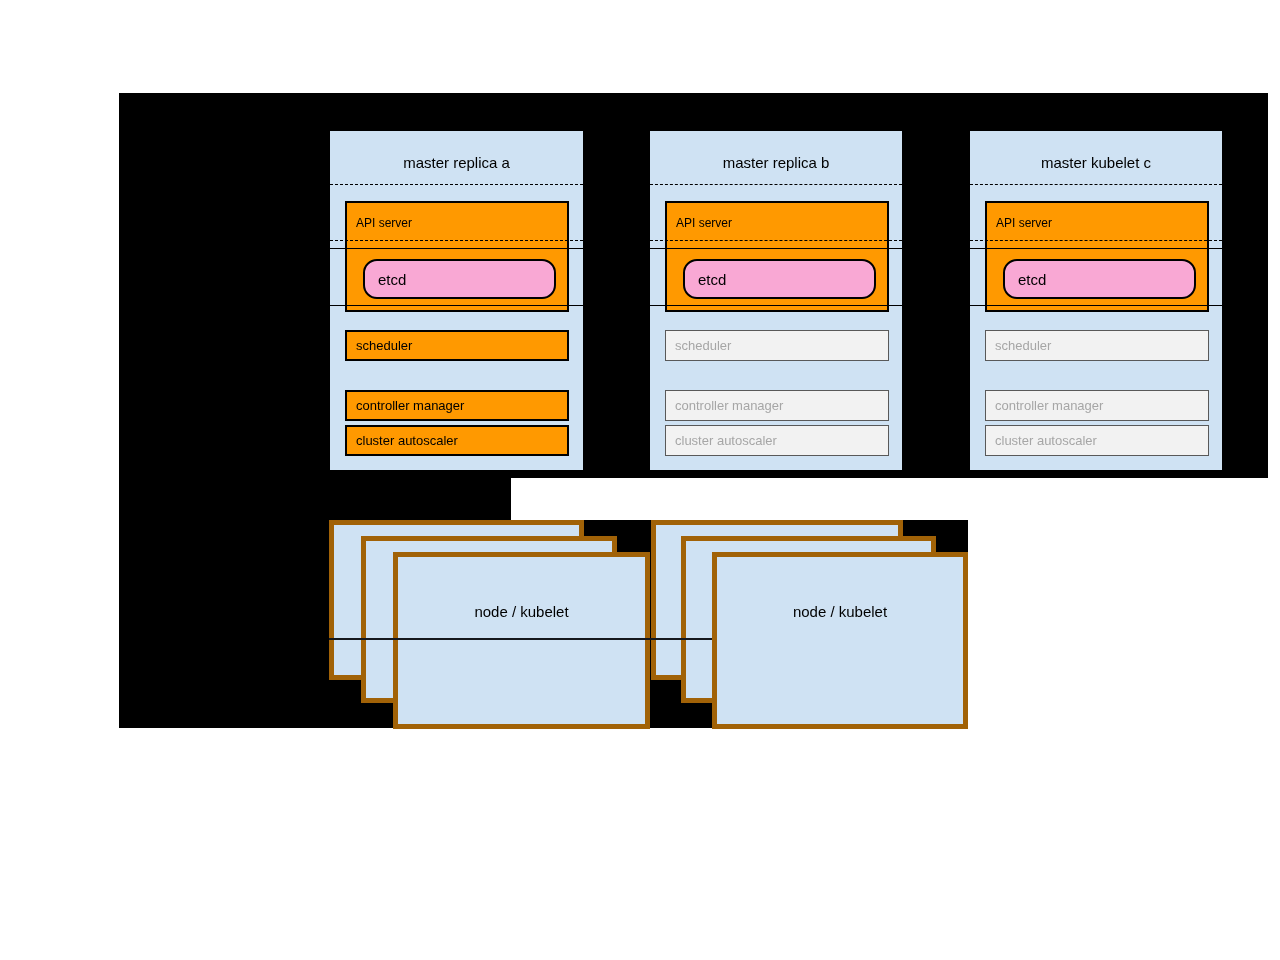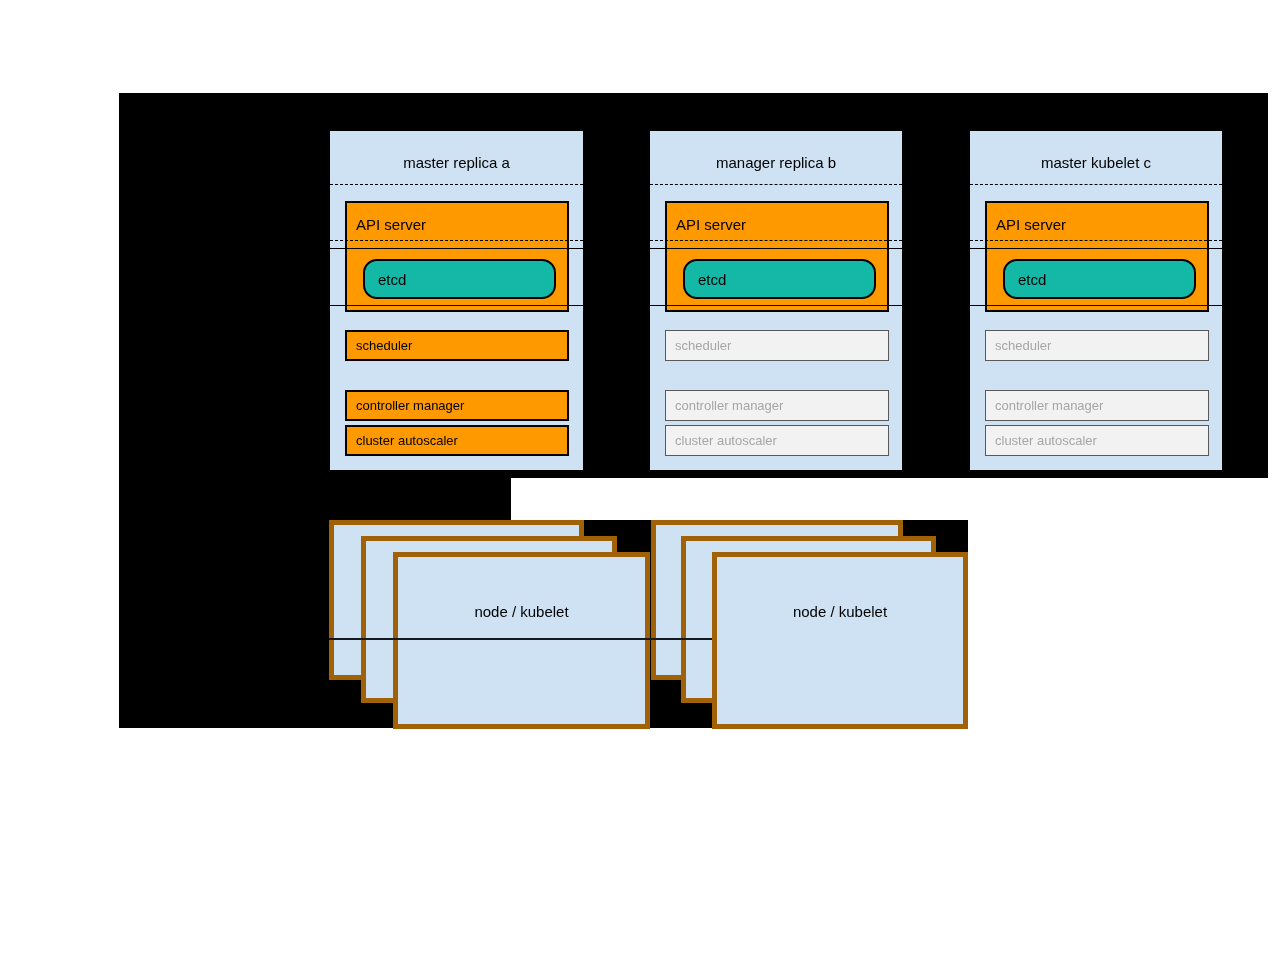--- a/index.html
+++ b/index.html
@@ -25,24 +25,24 @@
   .hline{position:absolute;left:0;right:0;height:0;}
   .hline.dashed{border-top:1px dashed #000;}
   .hline.solid{border-top:1px solid #000;}
   .l-title{top:53px;}
   .l-dash2{top:109px;}
   .l-sol1{top:117px;}
   .l-sol2{top:174px;}
 
   .proc{position:absolute;left:15px;top:70px;width:224px;height:111px;
         background:#ff9900;border:2px solid #000;box-sizing:border-box;}
-  .api-label{position:absolute;top:13px;left:9px;font-size:15px;}
+  .api-label{position:absolute;top:13px;left:9px;font-size:12px;}
 
   .etcd{position:absolute;left:31px;top:126px;width:193px;height:40px;
-        background:#14b8a6;border:2px solid #000;border-radius:14px;
+        background:#f9a8d4;border:2px solid #000;border-radius:14px;
         box-sizing:border-box;padding-left:7px;}
   .etcd-label{position:absolute;top:10px;left:13px;font-size:15px;}
 
   .comp{position:absolute;left:15px;width:224px;height:31px;box-sizing:border-box;
         font-size:13px;display:flex;align-items:center;padding-left:9px;}
   .comp1{top:199px;} .comp2{top:247px;margin-top:12px;} .comp3{top:294px;}
   .master.active .comp{background:#ff9900;border:2px solid #000;color:#000;}
   .master.inactive .comp{background:#f2f2f2;border:1px solid #595959;color:#a6a6a6;}
 
   
@@ -79,21 +79,21 @@
     </div>
     <div class="hline dashed l-dash2"></div>
     <div class="hline solid l-sol1"></div>
     <div class="hline solid l-sol2"></div>
     <div class="comp comp1">scheduler</div>
     <div class="comp comp2">controller manager</div>
     <div class="comp comp3">cluster autoscaler</div>
   </div>
 
   <div class="master inactive" id="master-b">
-    <div class="m-title">manager replica b</div>
+    <div class="m-title">master replica b</div>
     <div class="hline dashed l-title"></div>
     <div class="proc">
       <div class="api-label">API server</div>
       <div class="etcd" style="left:16px;top:56px;">
         <div class="etcd-label">etcd</div>
       </div>
     </div>
     <div class="hline dashed l-dash2"></div>
     <div class="hline solid l-sol1"></div>
     <div class="hline solid l-sol2"></div>

